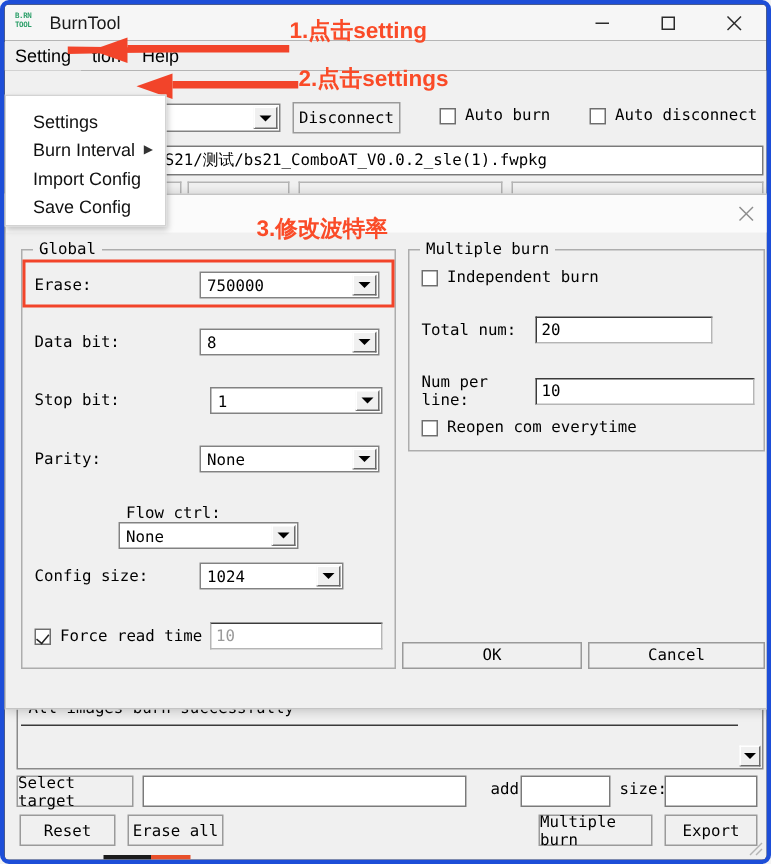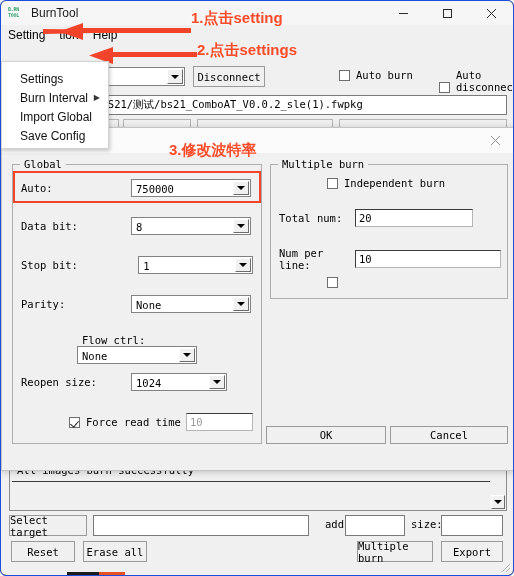--- a/index.html
+++ b/index.html
@@ -3,21 +3,21 @@
 <meta charset="utf-8">
 <style>
   html,body{margin:0;padding:0;}
   body{
     width:514px;height:576px;overflow:hidden;
     background:#f3f3f3;
     font-family:"Liberation Sans",sans-serif;
     -webkit-font-smoothing:none;
   }
   .app{position:relative;width:514px;height:576px;background:#000000;
-       border:1px solid #1d4ed8;box-sizing:border-box;border-radius:6px;overflow:hidden;}
+       border:3px solid #1d4ed8;box-sizing:border-box;border-radius:6px;overflow:hidden;}
 
   
   .titlebar{position:absolute;left:0;top:0;width:100%;height:24px;background:#f6f6f6;
             display:flex;align-items:center;box-sizing:border-box;}
   .app-icon{width:16px;height:14px;margin-left:7px;margin-right:7px;position:relative;flex:none;}
   .app-icon .g1,.app-icon .g2{position:absolute;left:0;width:16px;height:6px;
        font-size:5px;line-height:6px;color:#2fa06b;font-family:"DejaVu Sans Mono",monospace;
        letter-spacing:-.3px;font-weight:bold;}
   .app-icon .g1{top:0;}
   .app-icon .g2{top:6px;}
@@ -48,21 +48,21 @@
   .combo .cbtn{position:absolute;right:1px;top:1px;bottom:1px;width:16px;background:#f0f0f0;
                border:1px solid #fff;border-right-color:#6b6b6b;border-bottom-color:#6b6b6b;
                box-sizing:border-box;display:flex;align-items:center;justify-content:center;}
   .combo .cval{position:absolute;left:4px;top:1px;right:20px;bottom:0;display:flex;align-items:center;
                font-family:"DejaVu Sans Mono",monospace;font-size:10.5px;color:#000;overflow:hidden;white-space:nowrap;}
   .tri{width:0;height:0;border-left:4px solid transparent;border-right:4px solid transparent;
        border-top:4px solid #000;}
   .btn{background:#f0f0f0;border:1px solid #9a9a9a;box-sizing:border-box;
        font-family:"DejaVu Sans Mono",monospace;font-size:10.5px;color:#000;
        display:flex;align-items:center;justify-content:center;}
-  .chk{display:flex;align-items:flex-end;font-family:"DejaVu Sans Mono",monospace;font-size:10.5px;color:#000;margin-left:48px;}
+  .chk{display:flex;align-items:center;font-family:"DejaVu Sans Mono",monospace;font-size:10.5px;color:#000;}
   .chkbox{width:11px;height:11px;background:#fff;border:1px solid #6e6e6e;
           box-sizing:border-box;margin-right:6px;position:relative;flex:none;}
   .chkbox.checked::after{content:"";position:absolute;left:2px;top:1px;width:4px;height:7px;
           border:solid #222;border-width:0 1.6px 1.6px 0;transform:rotate(40deg);}
   .pathbox{position:absolute;left:8px;top:50px;width:498px;height:20px;background:#fff;
            border:1px solid #7a7a7a;box-sizing:border-box;
            font-family:"DejaVu Sans Mono",monospace;font-size:10.5px;color:#000;
            display:flex;align-items:center;padding-left:3px;overflow:hidden;white-space:nowrap;}
   .stub{position:absolute;height:14px;background:#f0f0f0;border:1px solid #b4b4b4;
         border-bottom:none;box-sizing:border-box;}
@@ -218,21 +218,21 @@
             <line x1="1" y1="1" x2="10" y2="10" stroke="#8d8d8d" stroke-width="1"></line>
             <line x1="10" y1="1" x2="1" y2="10" stroke="#8d8d8d" stroke-width="1"></line>
           </svg>
       </div>
     </div>
 
     <div class="group" style="left:10px;top:36px;width:250px;height:280px;">
       <div class="group-title">Global</div>
 
       <div class="frow" style="left:8px;top:14px;width:232px;">
-        <span class="flabel">Auto:</span>
+        <span class="flabel">Erase:</span>
         <span class="combo" style="position:relative;width:120px;height:18px;">
           <span class="cval">750000</span>
           <span class="cbtn">
               <span class="tri"></span>
             </span>
         </span>
       </div>
 
       <div class="frow" style="left:8px;top:52px;width:232px;">
         <span class="flabel">Data bit:</span>
@@ -268,21 +268,21 @@
         <span class="flabel">Flow ctrl:</span>
         <span class="combo" style="position:relative;width:120px;height:18px;">
           <span class="cval">None</span>
           <span class="cbtn">
               <span class="tri"></span>
             </span>
         </span>
       </div>
 
       <div class="frow" style="left:8px;top:208px;width:232px;">
-        <span class="flabel">Reopen size:</span>
+        <span class="flabel">Config size:</span>
         <span class="combo" style="position:relative;width:96px;height:18px;">
           <span class="cval">1024</span>
           <span class="cbtn">
               <span class="tri"></span>
             </span>
         </span>
       </div>
 
       <div class="frow" style="left:8px;top:248px;width:232px;">
         <span class="chk disabled">
@@ -306,37 +306,38 @@
         <span class="field" style="width:118px;height:18px;border:1px solid #b5b5b5;border-top-color:#3b3b3b;border-left-color:#3b3b3b;">20</span>
       </div>
 
       <div {="" }="" class="frow" style="left:8px;top:82px;width:222px;">
         <span class="flabel" style="width:76px;">Num per line:</span>
         <span class="field" style="width:146px;height:18px;border:1px solid #b5b5b5;border-top-color:#3b3b3b;border-left-color:#3b3b3b;">10</span>
       </div>
 
       <div class="chk" style="position:absolute;left:8px;top:112px;">
         <span class="chkbox"></span>
+        <span>Reopen com everytime</span>
       </div>
     </div>
 
     <div class="btn" style="position:absolute;left:264px;top:298px;width:120px;height:18px;">OK</div>
     <div class="btn" style="position:absolute;left:388px;top:298px;width:118px;height:18px;">Cancel</div>
   </div>
 
   <div class="dropdown">
     <div class="dd-item">
       <span>Settings</span>
     </div>
     <div class="dd-item">
       <span>Burn Interval</span>
       <span class="arrow">▶</span>
     </div>
     <div class="dd-item">
-      <span>Import Global</span>
+      <span>Import Config</span>
     </div>
     <div class="dd-item">
       <span>Save Config</span>
     </div>
   </div>
 
   <div class="redbox" style="left:12px;top:170px;width:248px;height:32px;"></div>
 
   <div class="ann" style="left:190px;top:8px;">1.点击setting</div>
   <div class="ann" style="left:196px;top:40px;">2.点击settings</div>

